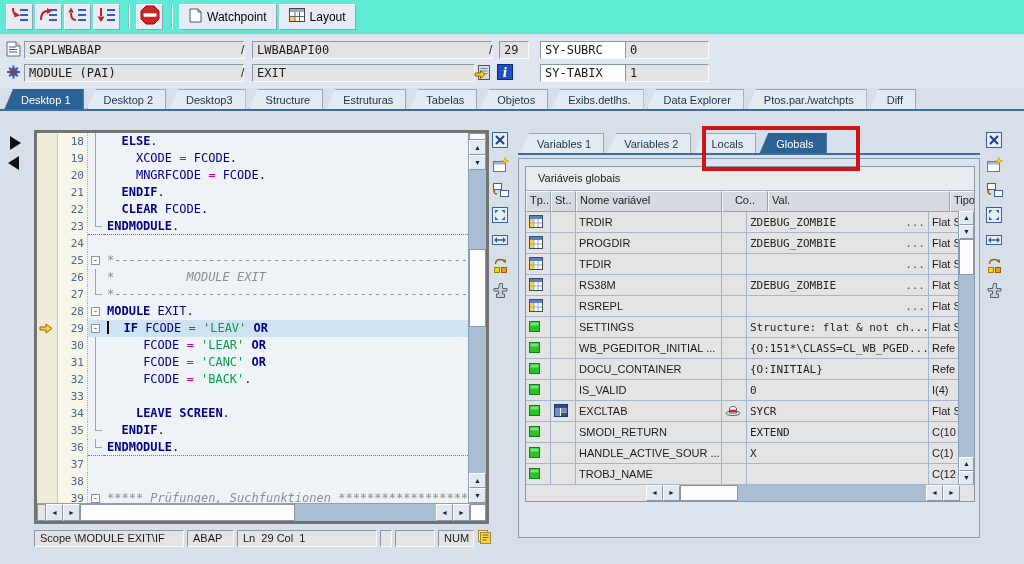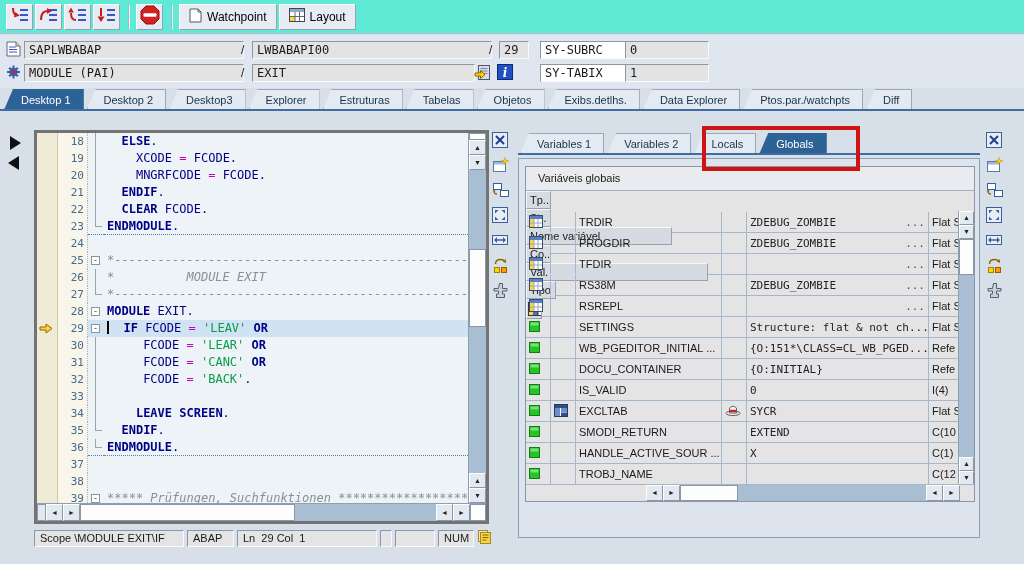--- a/index.html
+++ b/index.html
@@ -79,21 +79,21 @@
 
   
   .strip{position:absolute;display:flex;flex-direction:column;gap:7px;}
   .sicon{width:18px;height:18px;cursor:pointer;}
 
   
   .redbox{position:absolute;left:702px;top:126px;width:150px;height:37px;border:4px solid #d01414;z-index:6;pointer-events:none;}
   .varframe{position:absolute;left:518px;top:158px;width:462px;height:380px;border:1px solid #8ca0b4;background:#dde4ee;box-sizing:border-box;}
   .vtable{position:absolute;left:6px;top:7px;width:450px;height:336px;border:1px solid #8b97a6;background:#e4e4e4;overflow:hidden;box-sizing:border-box;}
   .vtitle{height:23px;line-height:23px;padding-left:12px;background:#e9ebee;border-bottom:1px solid #9db0c6;font-size:11px;}
-  .vheader{display:flex;height:21px;flex-direction:column;}
+  .vheader{display:flex;height:21px;}
   .hcell{background:#d6dbe1;border:1px solid;border-color:#f5f8fa #94a2b4 #94a2b4 #f5f8fa;box-sizing:border-box;
          padding:2px 3px;font-size:11px;overflow:hidden;white-space:nowrap;flex:none;}
   .vrow{display:flex;height:21px;border-bottom:1px solid #a5b7cc;box-sizing:border-box;cursor:default;}
   .vcell{border-right:1px solid #a5b7cc;box-sizing:border-box;padding:0 3px;overflow:hidden;white-space:nowrap;
          display:flex;align-items:center;flex:none;font-size:11px;}
   .vcell.val{font-family:"DejaVu Sans Mono",monospace;color:#222;}
   .vcell .dots{margin-left:auto;color:#555;}
   .vtScroll{position:absolute;right:0;top:44px;width:16px;height:274px;background:#a9bed2;border-left:1px solid #8ca0b4;
             display:flex;flex-direction:column;box-sizing:border-box;}
   .vth{position:absolute;left:0;right:0;bottom:0;height:17px;display:flex;background:#e4e4e4;border-top:1px solid #a5b7cc;box-sizing:border-box;}
@@ -196,21 +196,21 @@
           <text x="8" y="12.5" text-anchor="middle" font-family="DejaVu Serif" font-size="12" font-style="italic" font-weight="bold" fill="#fff">i</text>
         </svg></span>
     <span class="abs fld white" style="left:540px;top:29px;width:78px;">SY-TABIX</span>
     <span class="abs fld" style="left:625px;top:29px;width:74px;">1</span>
   </div>
 
   <div class="tabs" style="left:4px;top:89px;" id="desktopTabs">
       <div class="tab active">Desktop 1</div>
       <div class="tab">Desktop 2</div>
       <div class="tab">Desktop3</div>
-      <div class="tab">Explorer</div>
+      <div class="tab">Structure</div>
       <div class="tab">Estruturas</div>
       <div class="tab">Tabelas</div>
       <div class="tab">Objetos</div>
       <div class="tab">Exibs.detlhs.</div>
       <div class="tab">Data Explorer</div>
       <div class="tab">Ptos.par./watchpts</div>
       <div class="tab">Diff</div>
     </div>
   <div class="tabline" style="left:0;top:109px;width:1024px;"></div>
 
@@ -444,21 +444,21 @@
   <div class="tabline" style="left:518px;top:153px;width:462px;"></div>
   <div class="redbox"></div>
 
   <div class="varframe">
     <div class="vtable">
       <div class="vtitle">Variáveis globais</div>
       <div class="vheader" id="varHeader">
           <div class="hcell" style="width: 25px;">Tp..</div>
           <div class="hcell" style="width: 25px;">St..</div>
           <div class="hcell" style="width: 146px;">Nome variável</div>
-          <div class="hcell" style="width: 25px;">Co..</div>
+          <div class="hcell" style="width: 46px; text-align: center;">Co..</div>
           <div class="hcell" style="width: 182px;">Val.</div>
           <div class="hcell" style="width: 30px;">Tipo</div>
           <div class="hcell" style="width: 16px; padding: 2px 0px 0px 1px;"><span><svg width="15" height="14">
                 <rect x="0.5" y="0.5" width="14" height="13" fill="#fff" stroke="#334"></rect>
                 <rect x="1" y="4" width="4" height="9" fill="#ffd23e"></rect>
                 <rect x="5" y="4" width="5" height="9" fill="#4f6fb8"></rect>
                 <line x1="10" y1="4" x2="10" y2="13" stroke="#334"></line>
                 <line x1="1" y1="4" x2="14" y2="4" stroke="#334"></line>
               </svg></span></div>
         </div>

